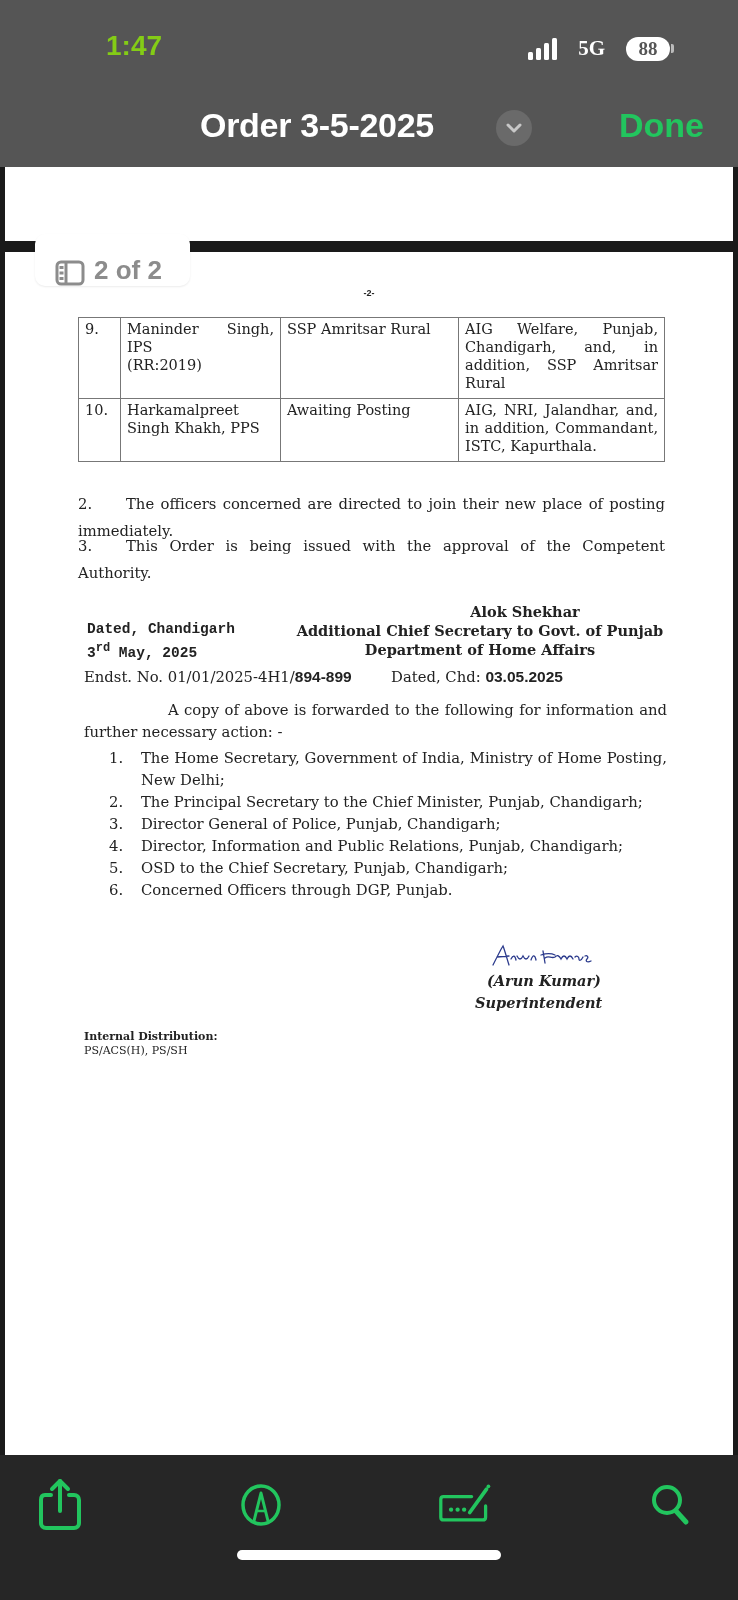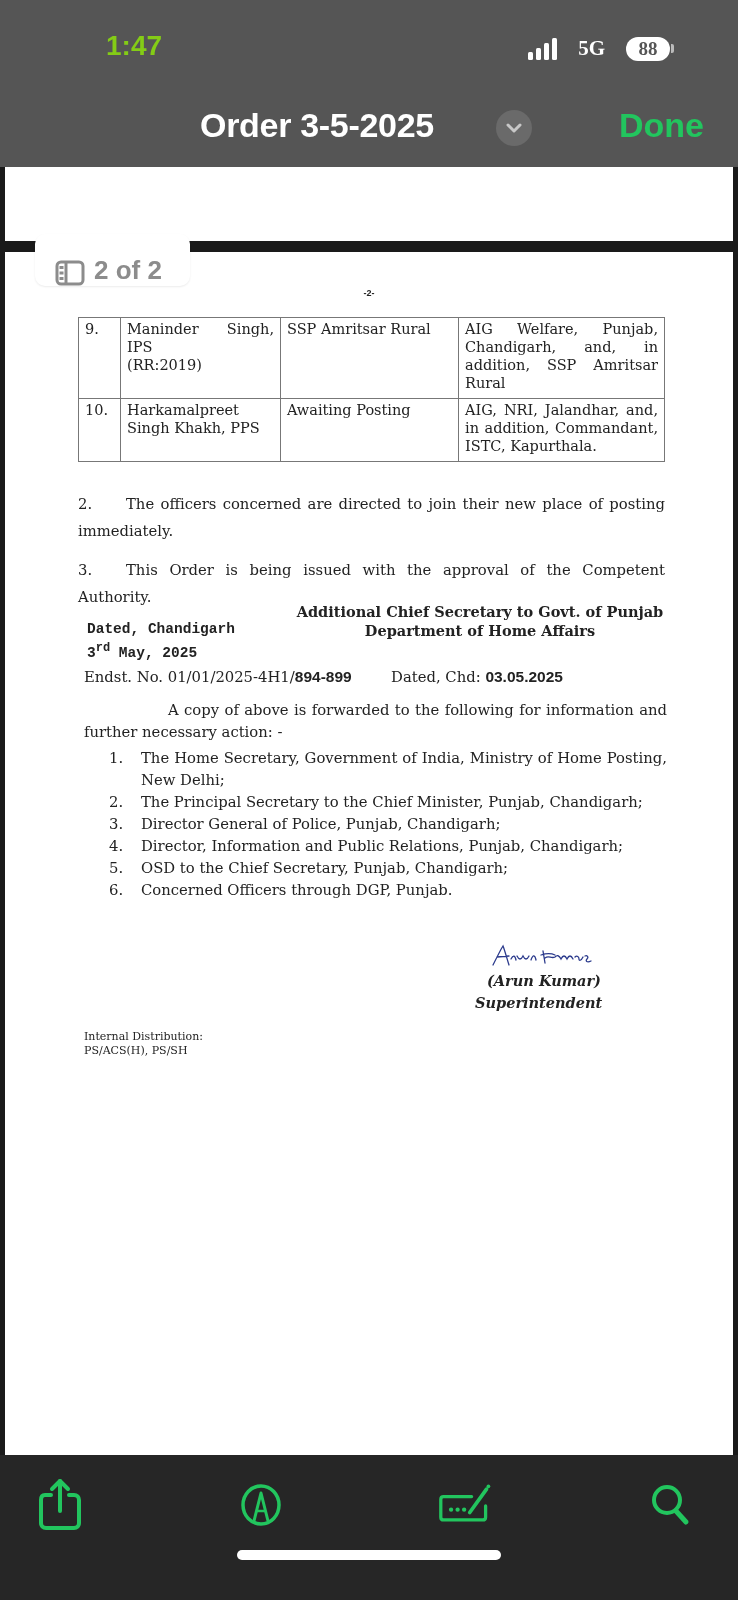--- a/index.html
+++ b/index.html
@@ -39,21 +39,21 @@
   table.posting td { border: 1px solid #777; vertical-align: top; padding: 2px 6px 6px 6px; }
   table.posting td.c-num { width: 42px; }
   table.posting td.c-name { width: 160px; text-align: justify; text-align-last: left; }
   table.posting td.c-from { width: 178px; margin-left: 26px; }
   table.posting td.c-to { text-align: justify; }
   .just { text-align: justify; text-align-last: justify; }
 
   .para { position: absolute; left: 73px; width: 587px; font-size: 14.8px; line-height: 27px; text-align: justify; }
   .para .pnum { display: inline-block; width: 48px; }
 
-  .bold { font-weight: normal; text-align: right; }
+  .bold { font-weight: bold; text-align: right; }
   .sig-block { position: absolute; font-weight: bold; font-size: 14.5px; line-height: 19px; }
   .endst { position: absolute; left: 79px; top: 416px; font-size: 14.8px; white-space: nowrap; }
   .endst b { font-family: "Liberation Sans", sans-serif; font-size: 15.5px; }
   .copy-para { position: absolute; left: 79px; top: 447px; width: 583px; font-size: 14.8px; line-height: 22px; text-align: justify; text-indent: 84px; }
   ol.fwd { position: absolute; left: 104px; top: 495px; width: 558px; list-style: none; font-size: 14.8px; line-height: 22px; }
   ol.fwd li { display: flex; }
   ol.fwd li .n { width: 32px; flex-shrink: 0; }
   ol.fwd li .t { flex: 1; text-align: justify; text-align-last: left; }
   .sig-img { position: absolute; left: 484px; top: 691px; }
   .officer { position: absolute; left: 470px; top: 718px; font-weight: bold; font-size: 14.5px; line-height: 22px; font-style: italic; }
@@ -122,29 +122,30 @@
         </td>
         <td class="c-from">Awaiting Posting</td>
         <td class="c-to">AIG, NRI, Jalandhar, and, in addition, Commandant, ISTC, Kapurthala.</td>
       </tr>
     </tbody>
       </table>
 
     <div class="para" style="top:238px">
       <span class="pnum">2.</span><span>The officers concerned are directed to join their new place of posting immediately.</span>
     </div>
-    <div class="para" style="top:304px">
+    <div class="para" style="top:280px">
       <span class="pnum">3.</span><span>This Order is being issued with the approval of the Competent Authority.</span>
     </div>
 
     <div class="sig-block" style="left:82px; top:368px;font-family:Liberation Mono, monospace;">
       <div>Dated, Chandigarh</div>
       <div><span>3</span><sup style="font-size:12px">rd</sup><span> May, 2025</span></div>
     </div>
     <div class="sig-block" style="left:285px; top:350px; width:380px; text-align:center;">
+      <div style="padding-left:90px">Alok Shekhar</div>
       <div>Additional Chief Secretary to Govt. of Punjab</div>
       <div>Department of Home Affairs</div>
     </div>
 
     <div class="endst">
       <span>Endst. No. 01/01/2025-4H1/</span><b>894-899</b>
       <span style="display:inline-block; width:30px"></span>
       <span>Dated, Chd: </span><b>03.05.2025</b>
     </div>
 

